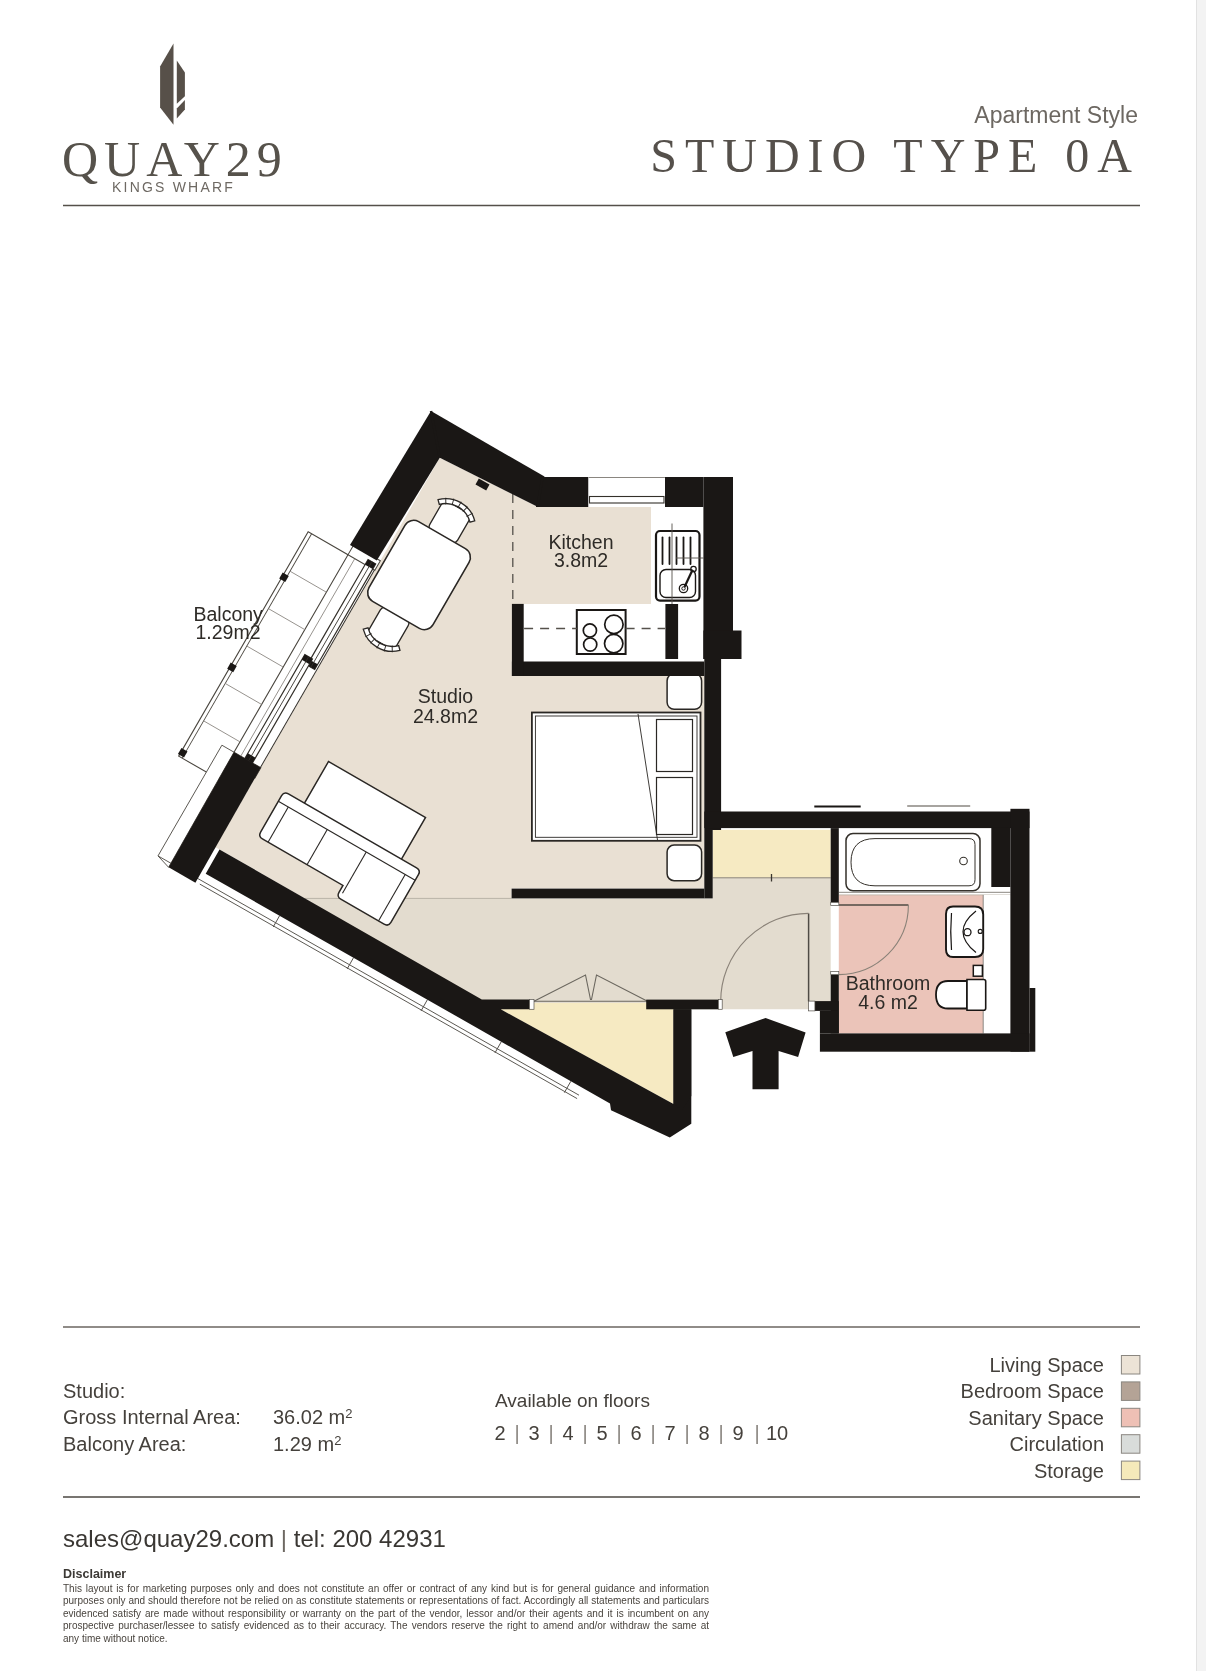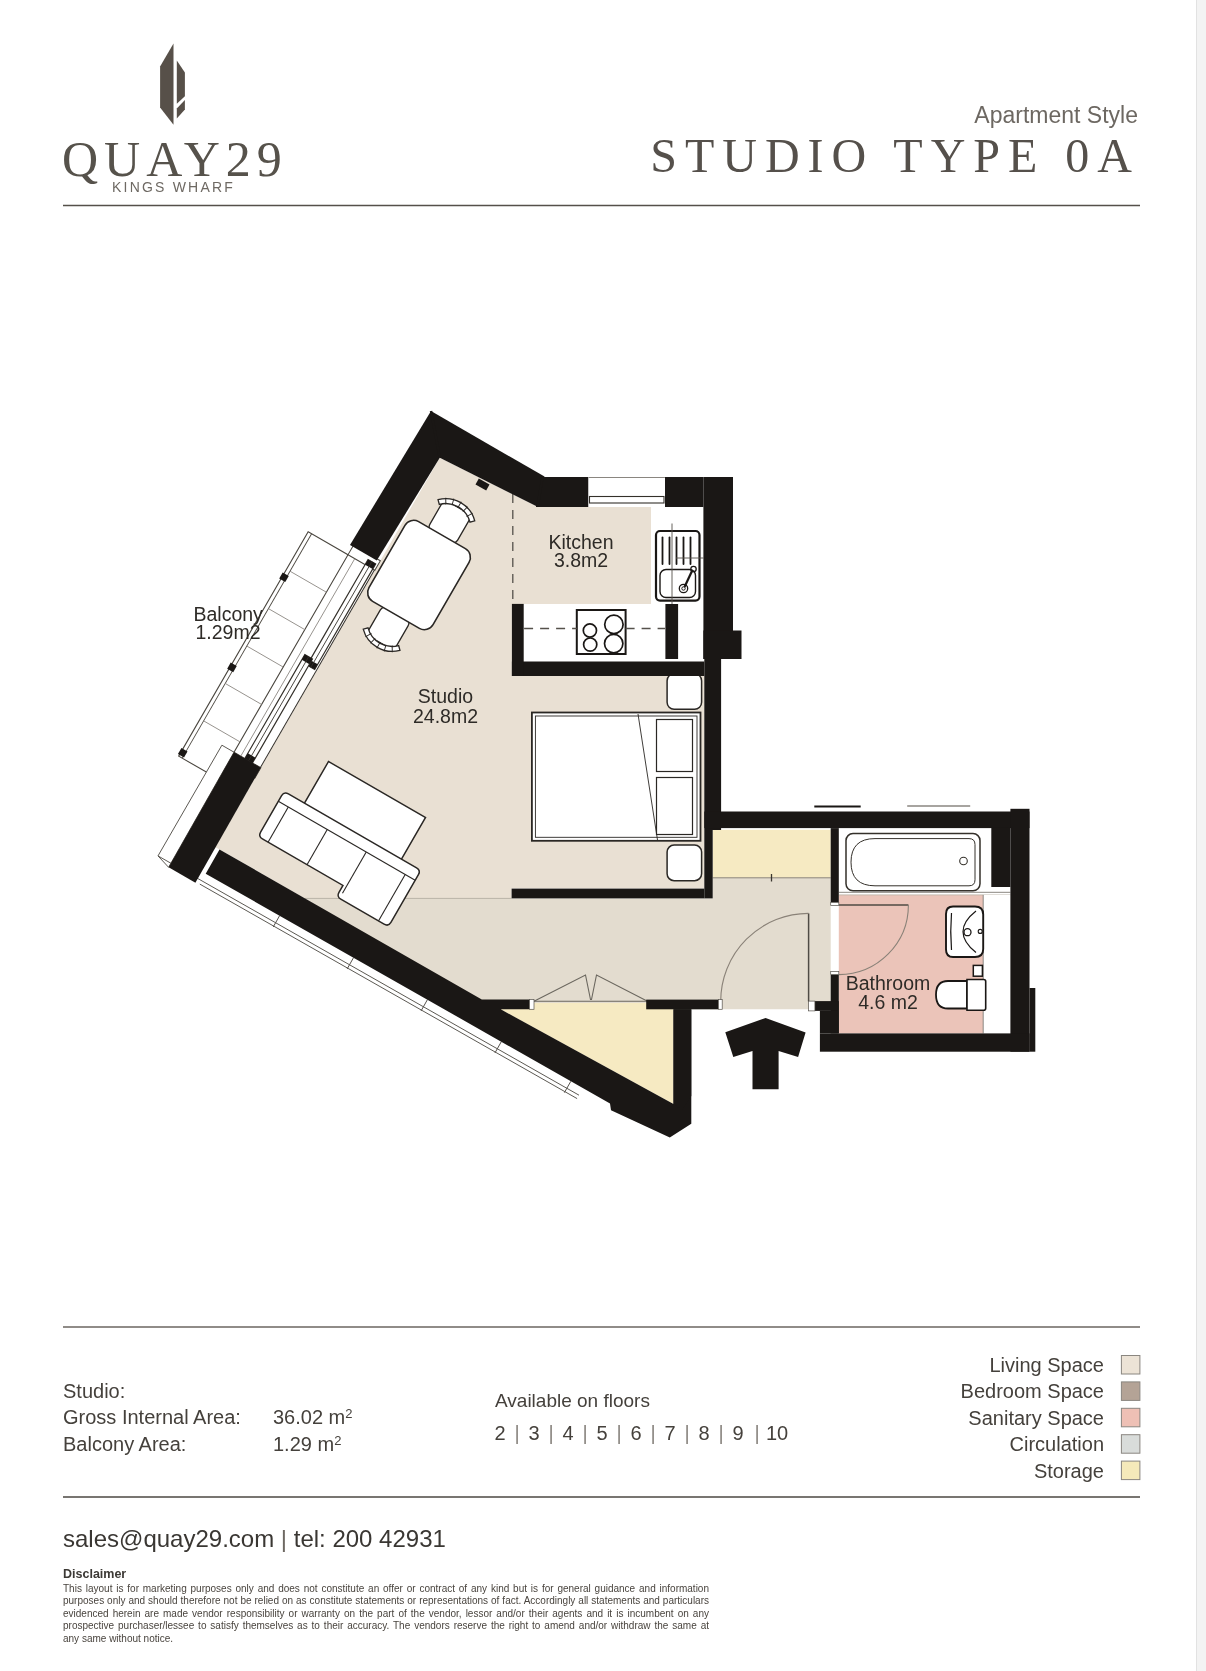--- a/index.html
+++ b/index.html
@@ -320,16 +320,16 @@
   <line x1="63" y1="1497" x2="1140" y2="1497" stroke="#4b4742" stroke-width="1.6"></line>
 
   <text x="63" y="1547" font-size="24" fill="#3a3733">sales@quay29.com <tspan fill="#6d6862">|</tspan> tel: 200 42931</text>
 
   <text x="63" y="1578" font-size="12.5" font-weight="bold" fill="#3c3935">Disclaimer</text>
 </svg>
 
 <div id="disc">
 <div class="j">This layout is for marketing purposes only and does not constitute an offer or contract of any kind but is for general guidance and information</div>
 <div class="j">purposes only and should therefore not be relied on as constitute statements or representations of fact. Accordingly all statements and particulars</div>
-<div class="j">evidenced herein are made vendor responsibility or warranty on the part of the vendor, lessor and/or their agents and it is incumbent on any</div>
-<div class="j">prospective purchaser/lessee to satisfy themselves as to their accuracy. The vendors reserve the right to amend and/or withdraw the same at</div>
-<div>any same without notice.</div>
+<div class="j">evidenced satisfy are made without responsibility or warranty on the part of the vendor, lessor and/or their agents and it is incumbent on any</div>
+<div class="j">prospective purchaser/lessee to satisfy evidenced as to their accuracy. The vendors reserve the right to amend and/or withdraw the same at</div>
+<div>any time without notice.</div>
 </div>
 
 </body></html>

